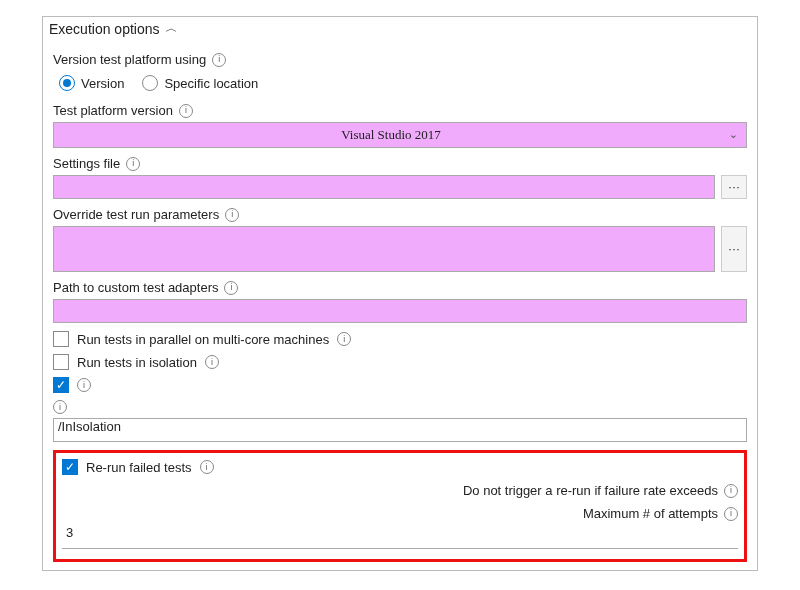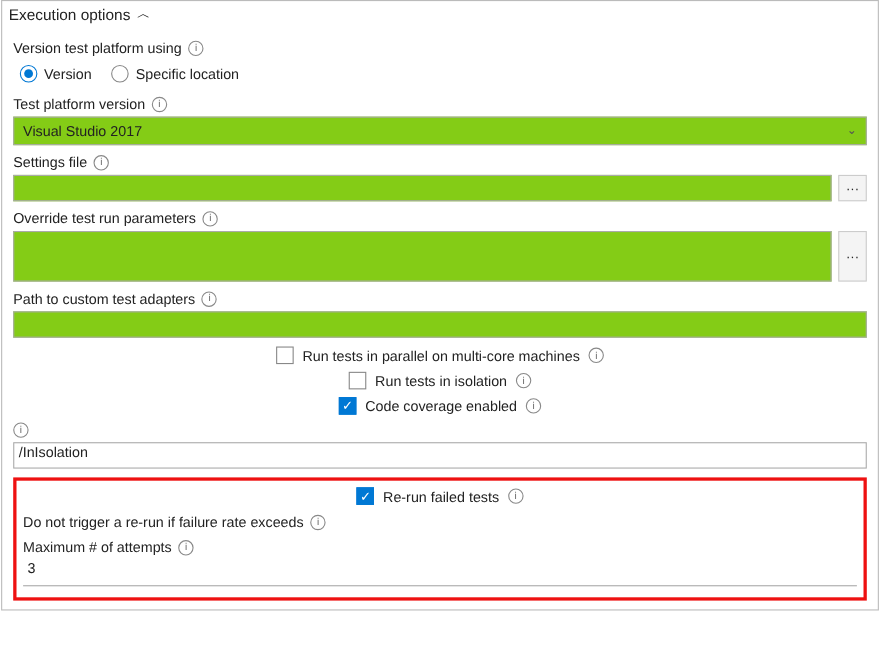--- a/index.html
+++ b/index.html
@@ -6,23 +6,23 @@
   body {
     font-family: "Segoe UI", Arial, sans-serif;
     font-size: 13px;
     color: #222;
     background: #fff;
     width: 800px;
     height: 590px;
     overflow: hidden;
   }
   .panel {
-    width: 798px;
+    width: 716px;
     border: 1px solid #bbb;
-    margin: 0 auto;
+    margin: 16px auto;
   }
   .header {
     display: flex;
     align-items: center;
     gap: 6px;
     padding: 3px 6px;
     font-size: 14px;
   }
   .chevron { font-size: 12px; }
   .body { padding: 6px 10px 8px 10px; }
@@ -37,55 +37,56 @@
   .radio-outer {
     width: 16px; height: 16px; border: 1px solid #888; border-radius: 50%;
     display: flex; align-items: center; justify-content: center;
   }
   .radio.selected .radio-outer { border-color: #0078d4; }
   .radio-inner { width: 8px; height: 8px; border-radius: 50%; background: #0078d4; }
   .field-group { margin-bottom: 8px; }
   .select, .text-input, .textarea {
     width: 100%;
     border: 1px solid #aaa;
-    background: #84cc16;
-    font-family: Liberation Sans, sans-serif;
+    background: #f0abfc;
+    font-family: Liberation Serif, serif;
     font-size: 13px;
     color: #222;
+    justify-content: center;
   }
   .select {
     height: 26px; padding: 2px 26px 2px 8px; position: relative;
     display: flex; align-items: center;
   }
   .select-caret { position: absolute; right: 8px; top: 5px; font-size: 11px; color: #555; }
   .row-with-btn { display: flex; gap: 6px; align-items: stretch; }
   .row-with-btn .text-input, .row-with-btn .textarea { flex: 1; }
   .text-input { height: 24px; padding: 2px 6px; }
   .textarea { height: 46px; padding: 4px 6px; resize: none; }
   .ellipsis-btn {
     width: 26px; border: 1px solid #ccc; background: #f4f4f4;
     display: flex; align-items: center; justify-content: center;
     font-size: 12px; cursor: pointer;
   }
-  .check-row { display: flex; align-items: center; gap: 8px; margin: 7px 0; justify-content: center; }
+  .check-row { display: flex; align-items: center; gap: 8px; margin: 7px 0; }
   .checkbox {
     width: 16px; height: 16px; border: 1px solid #888; background: #fff;
     display: flex; align-items: center; justify-content: center;
     font-size: 12px; color: #fff;
   }
   .checkbox.checked { background: #0078d4; border-color: #0078d4; }
   .input-line {
     border-bottom: 1px solid #aaa; height: 24px; display: flex; 
     padding: 0 4px; margin-top: 2px;
   }
   .highlight {
     border: 3px solid #e11; padding: 6px 6px 10px 6px; margin-top: 2px;
   }
   .highlight .check-row { margin-top: 0; }
-  .highlight .label-row { margin-top: 8px; }
+  .highlight .label-row { margin-top: 8px; justify-content: flex-end; }
 </style>
 </head>
 <body>
 
 <div class="panel">
 
   <div class="header">
     <span>Execution options</span>
     <span class="chevron">︿</span>
   </div>
@@ -155,21 +156,20 @@
       <span>Run tests in parallel on multi-core machines</span>
       <span class="info-icon">i</span>
     </div>
     <div class="check-row">
       <span class="checkbox"></span>
       <span>Run tests in isolation</span>
       <span class="info-icon">i</span>
     </div>
     <div class="check-row">
       <span class="checkbox checked">✓</span>
-      <span>Code coverage enabled</span>
       <span class="info-icon">i</span>
     </div>
 
     <div class="field-group">
       <div class="label-row">
         <span class="info-icon">i</span>
       </div>
       <div class="input-line" style="border:1px solid #aaa; border-bottom:1px solid #aaa;">
         <span>/InIsolation</span>
       </div>

